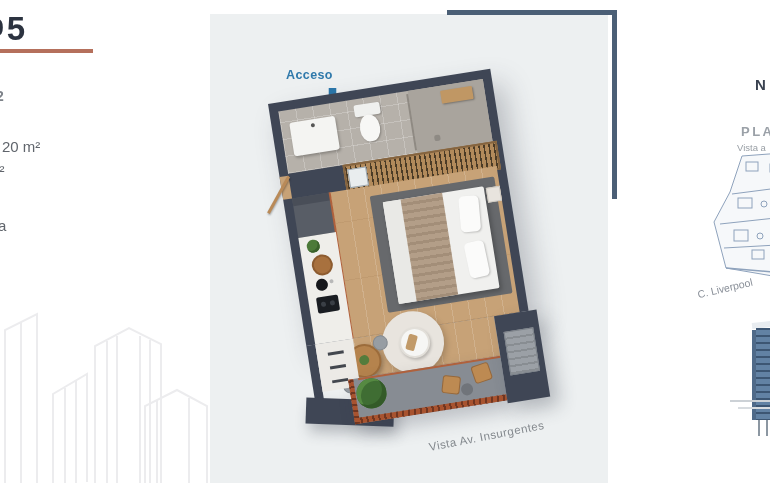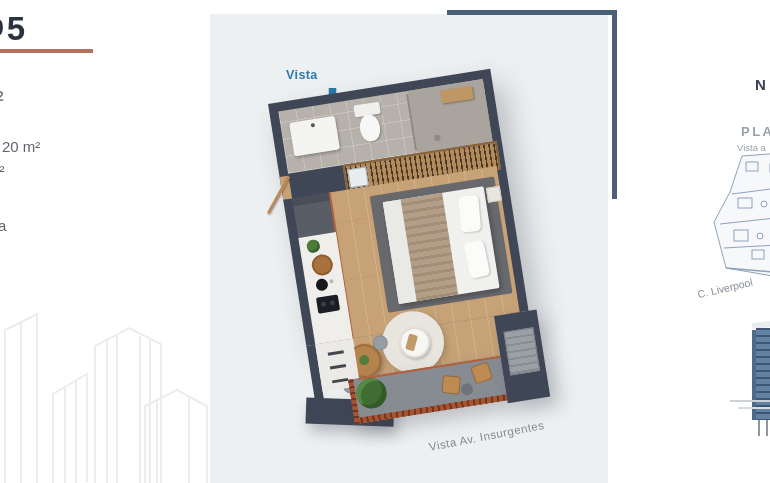--- a/index.html
+++ b/index.html
@@ -168,21 +168,21 @@
       <line x1="155" y1="54" x2="155" y2="200"></line>
     <polyline points="150,200 150,120 182,104 212,120 212,200"></polyline>
     <line x1="162" y1="114" x2="162" y2="200"></line>
       <line x1="194" y1="112" x2="194" y2="200"></line>
   </svg>
 
   <div class="abs panel"></div>
   <div class="abs frame-top"></div>
   <div class="abs frame-right"></div>
 
-  <div class="abs acceso-label">Vista</div>
+  <div class="abs acceso-label">Acceso</div>
   <div class="abs acceso-arrow"></div>
 
   <div class="abs plan">
     <div class="abs pl-body">
       <div class="abs bath">
         <div class="abs shower"></div>
         <div class="abs bath-divider"></div>
         <div class="abs sink">
           <div class="abs sink-faucet"></div>
         </div>

